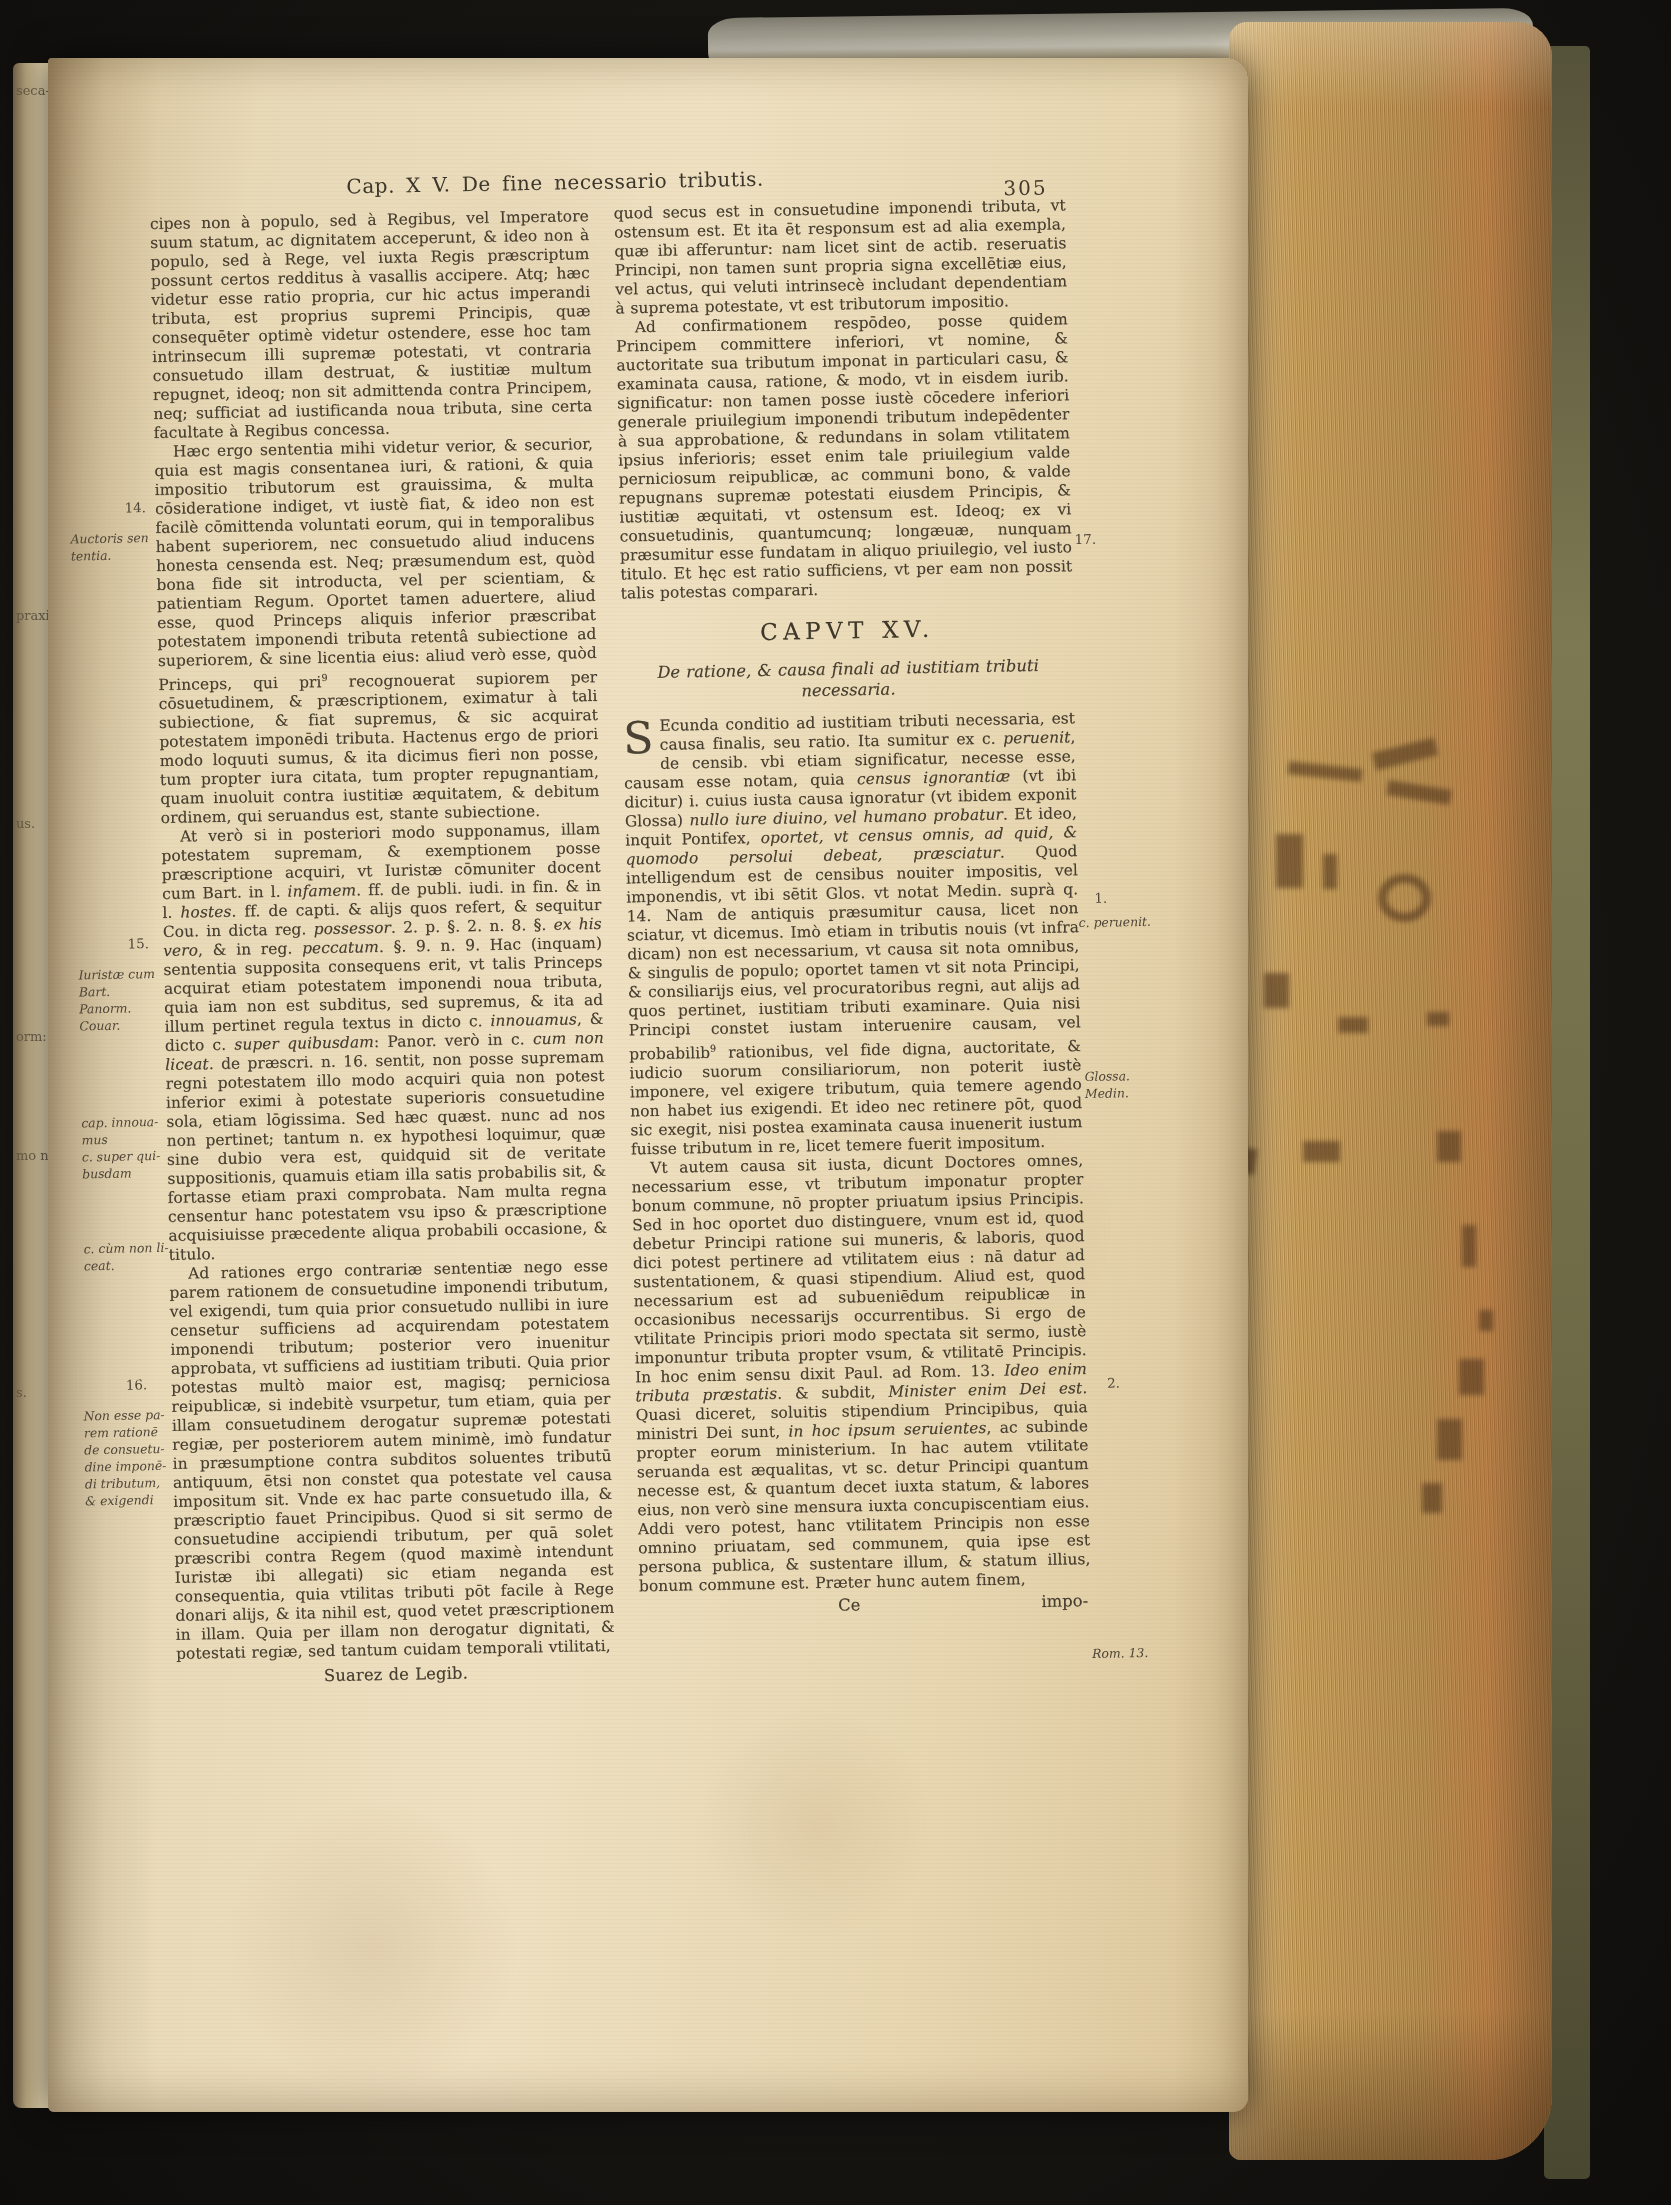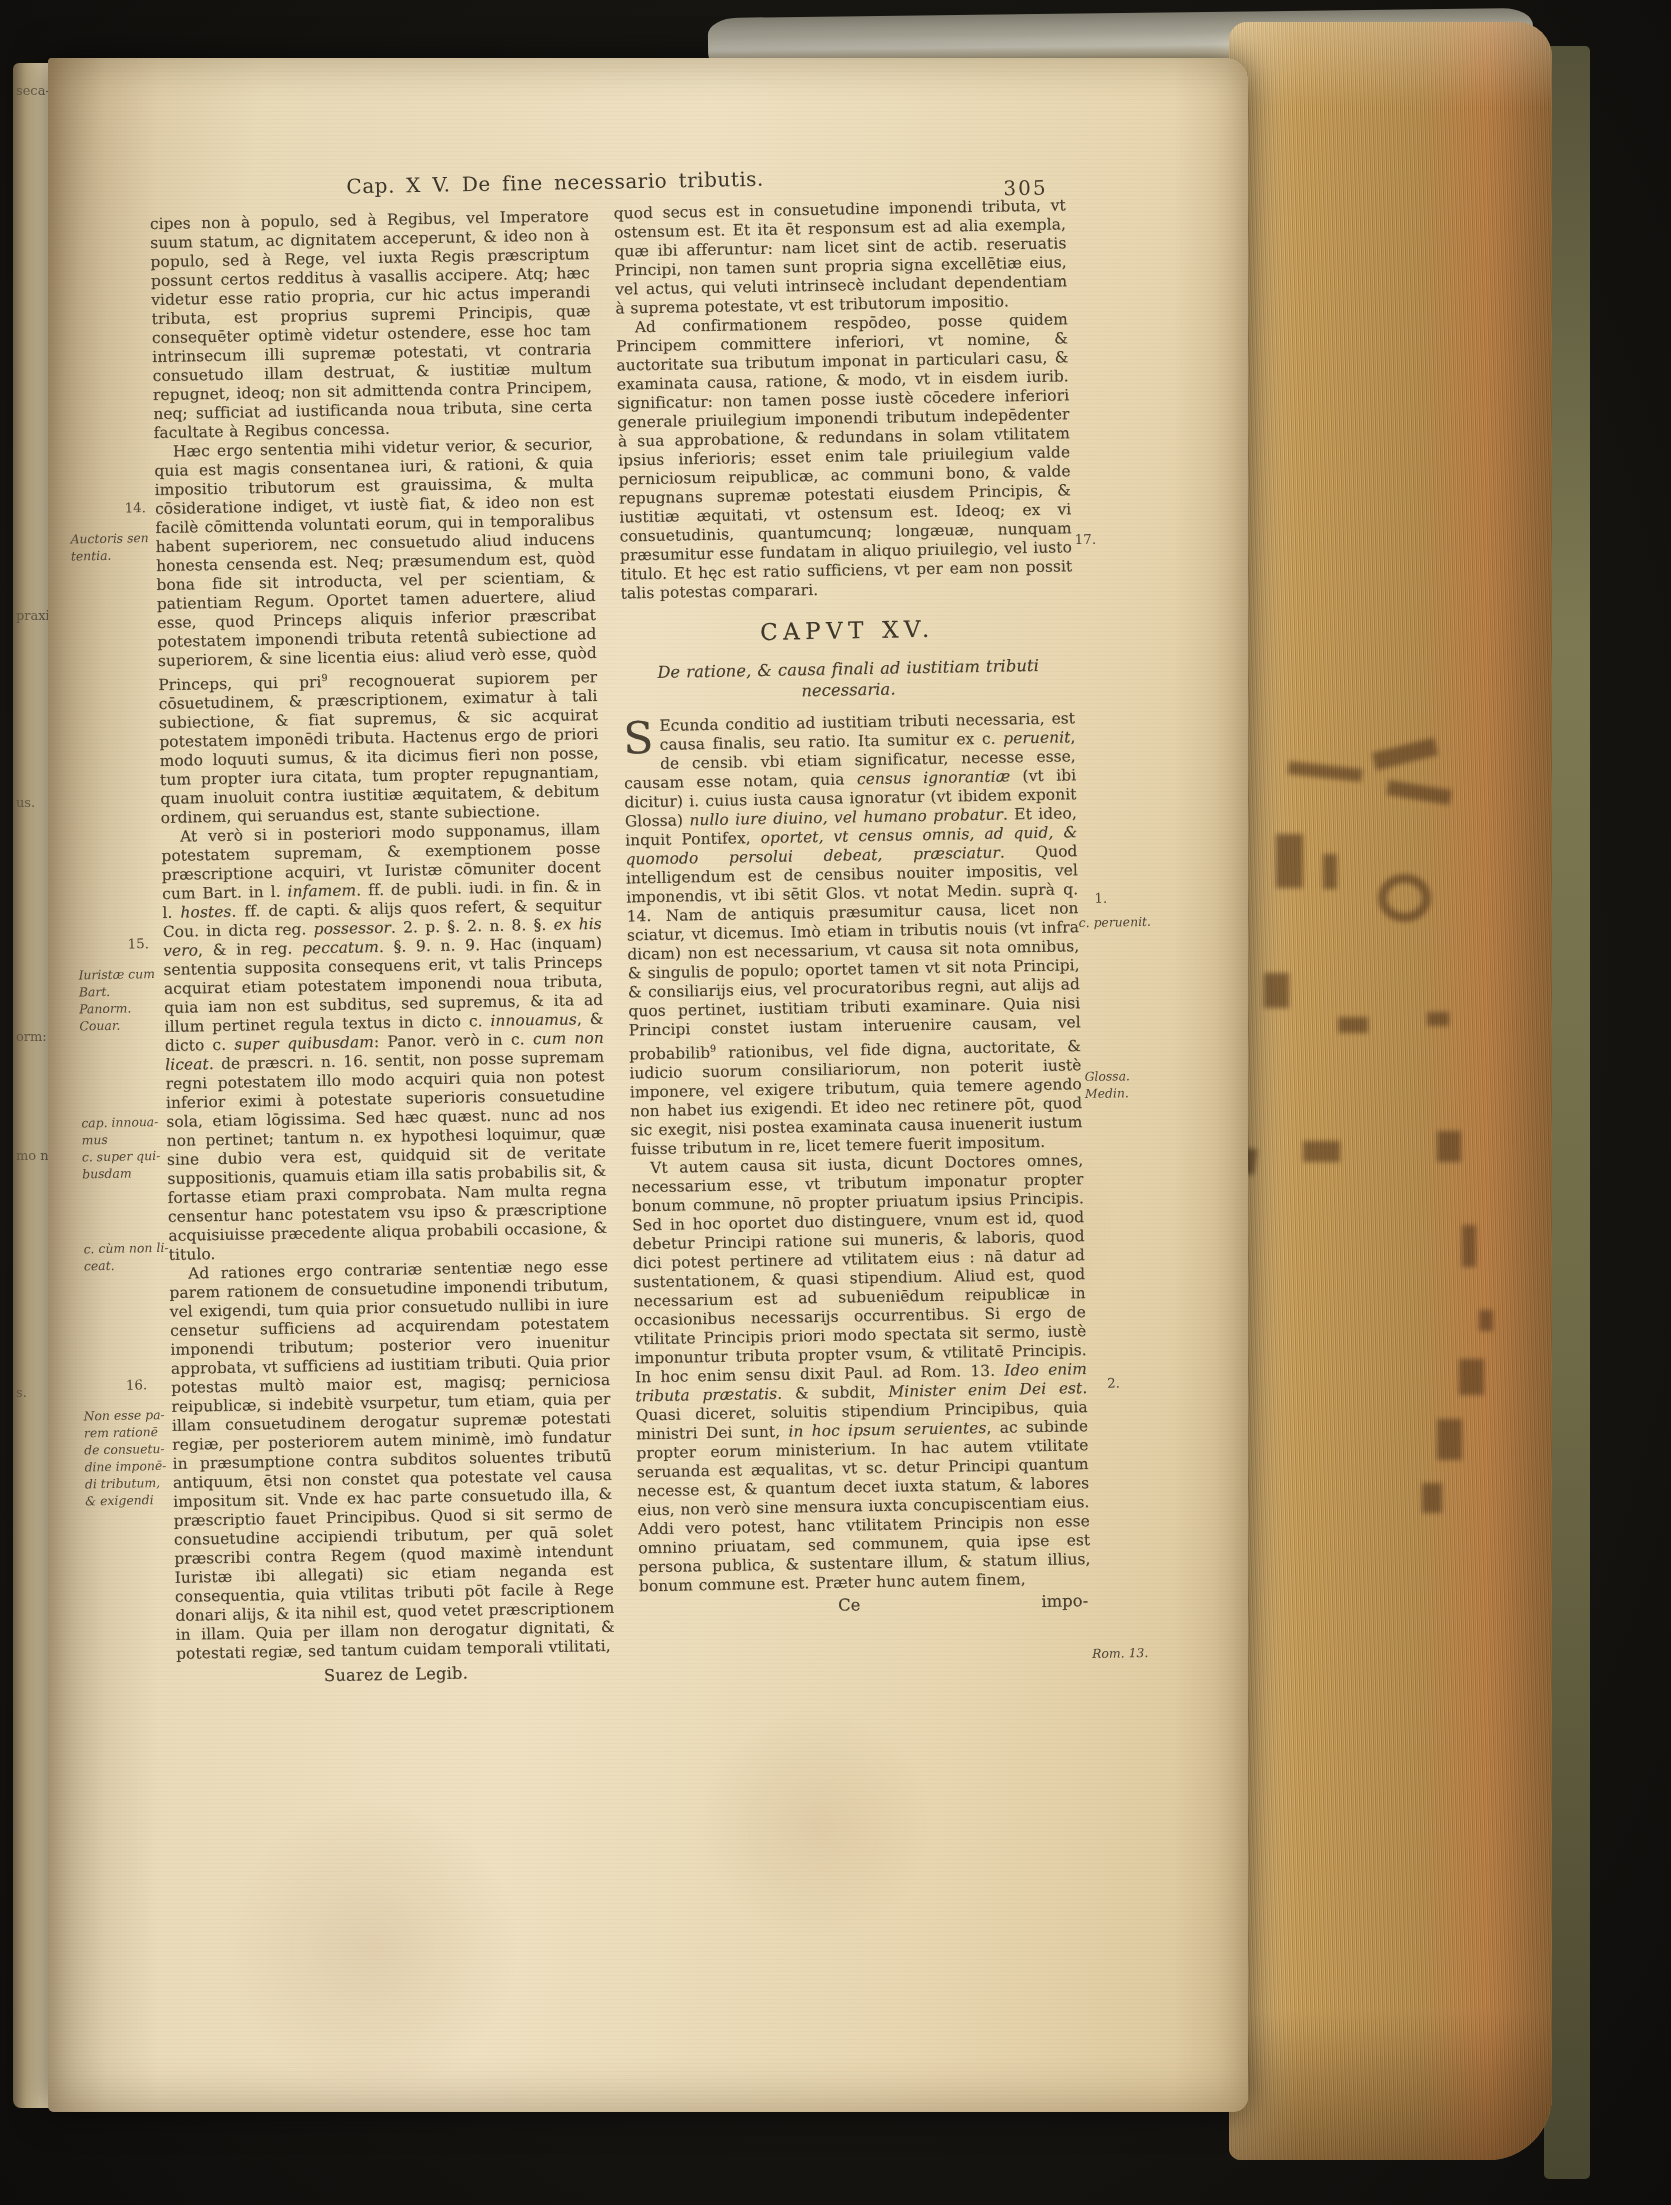--- a/index.html
+++ b/index.html
@@ -91,21 +91,21 @@
     <div class="mark" style="left:233px;top:1203px;width:14px;height:42px;"></div>
     <div class="mark" style="left:250px;top:1288px;width:14px;height:21px;"></div>
     <div class="mark" style="left:230px;top:1337px;width:25px;height:36px;"></div>
     <div class="mark" style="left:208px;top:1397px;width:25px;height:41px;"></div>
     <div class="mark" style="left:193px;top:1461px;width:20px;height:30px;"></div>
   </div>
 
   <div class="prevpage">
     <span class="frag" style="top:20px;">seca-</span>
     <span class="frag" style="top:545px;">praxi</span>
-    <span class="frag" style="top:732px;">us.</span>
+    <span class="frag" style="top:753px;">us.</span>
     <span class="frag" style="top:966px;text-align:center;">orm:</span>
     <span class="frag" style="top:1085px;">mo nulla:</span>
     <span class="frag" style="top:1322px;">s.</span>
   </div>
 
   <div class="page"></div>
   <div class="bottomedge"></div>
 
   <div class="textblock">
 

